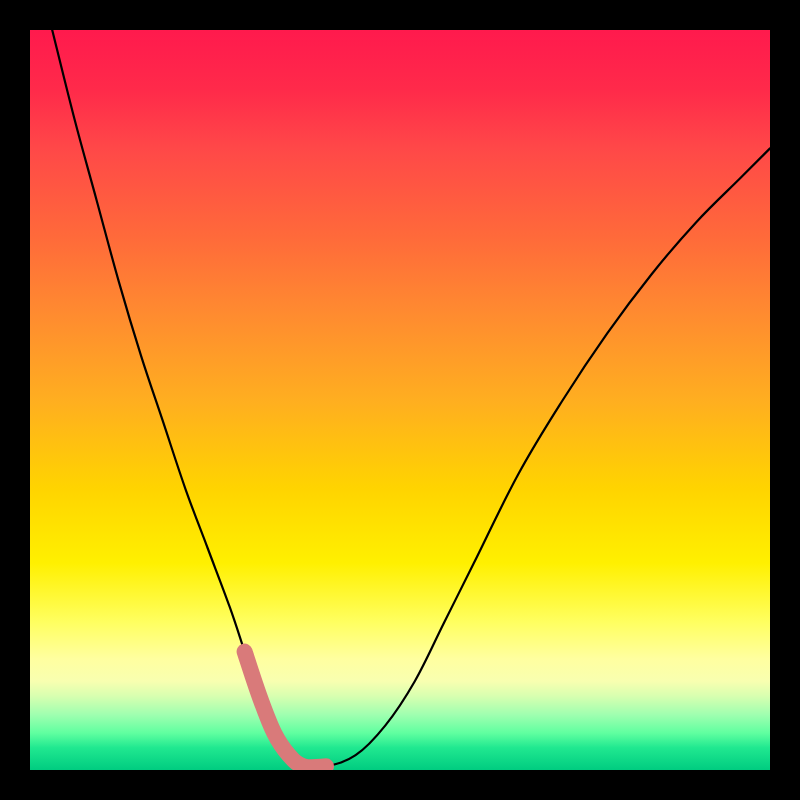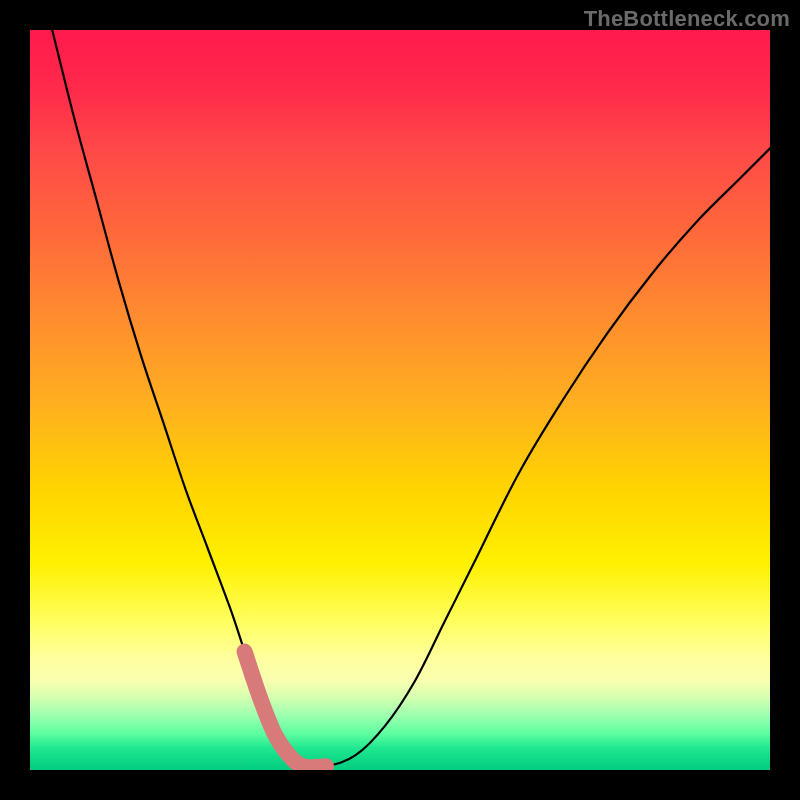--- a/index.html
+++ b/index.html
@@ -63,20 +63,19 @@
     stroke: #d97a7a;
     stroke-width: 16;
     stroke-linecap: round;
     stroke-linejoin: round;
   }
 </style>
 </head>
 <body>
 
 <div class="outer">
-  <div class="watermark">TheBottleneck.com</div>
   <div class="plot-area">
     <svg class="curve" viewBox="0 0 740 740" preserveAspectRatio="none">
       <path id="main-curve" class="curve-path" d="M 22.20 0.00 C 26.20 15.98, 36.41 58.16, 44.40 88.80 C 52.39 119.44, 58.61 140.90, 66.60 170.20 C 74.59 199.50, 80.81 223.63, 88.80 251.60 C 96.79 279.57, 103.01 300.29, 111.00 325.60 C 118.99 350.91, 125.21 368.22, 133.20 392.20 C 141.19 416.18, 147.41 436.16, 155.40 458.80 C 163.39 481.44, 169.61 496.69, 177.60 518.00 C 185.59 539.31, 193.14 558.55, 199.80 577.20 C 206.46 595.85, 209.27 605.62, 214.60 621.60 C 219.93 637.58, 224.07 651.35, 229.40 666.00 C 234.73 680.65, 238.87 692.34, 244.20 703.00 C 249.53 713.66, 253.67 719.21, 259.00 725.20 C 264.33 731.19, 267.14 734.30, 273.80 736.30 C 280.46 738.30, 286.68 738.30, 296.00 736.30 C 305.32 734.30, 314.94 732.53, 325.60 725.20 C 336.26 717.87, 344.54 708.92, 355.20 695.60 C 365.86 682.28, 374.14 669.85, 384.80 651.20 C 395.46 632.55, 403.74 613.31, 414.40 592.00 C 425.06 570.69, 430.68 559.44, 444.00 532.80 C 457.32 506.16, 472.42 473.30, 488.40 444.00 C 504.38 414.70, 516.82 395.31, 532.80 370.00 C 548.78 344.69, 561.22 326.04, 577.20 303.40 C 593.18 280.76, 605.62 264.18, 621.60 244.20 C 637.58 224.22, 650.02 209.72, 666.00 192.40 C 681.98 175.08, 697.08 161.32, 710.40 148.00 C 723.72 134.68, 734.67 123.73, 740.00 118.40"></path>
       <path id="highlight" class="highlight-path" d="M 214.60 621.60 C 217.26 629.59, 224.07 651.35, 229.40 666.00 C 234.73 680.65, 238.87 692.34, 244.20 703.00 C 249.53 713.66, 253.67 719.21, 259.00 725.20 C 264.33 731.19, 267.14 734.30, 273.80 736.30 C 280.46 738.30, 292.00 736.30, 296.00 736.30"></path>
     </svg>
   </div>
 </div>
 
 </body></html>

